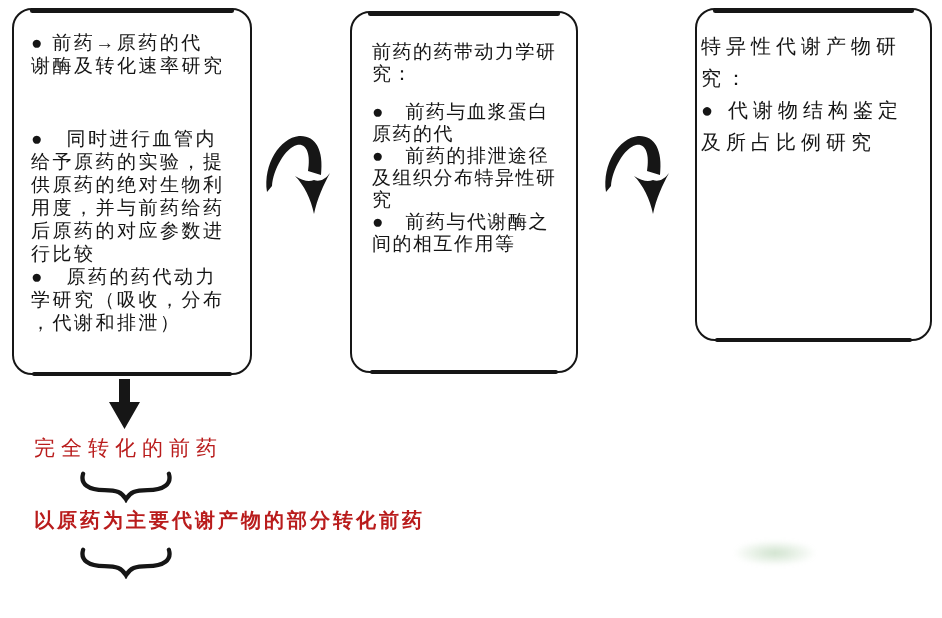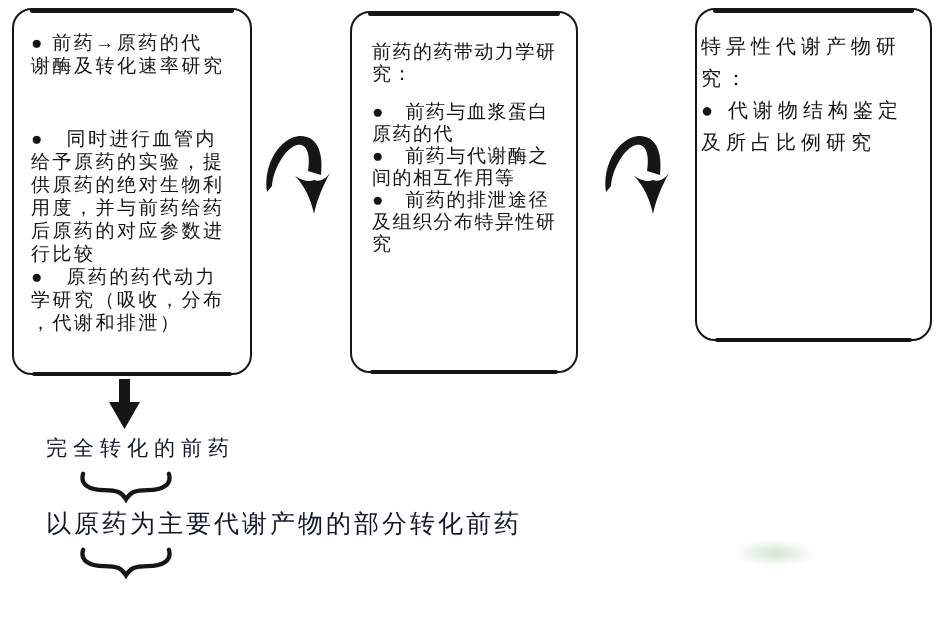--- a/index.html
+++ b/index.html
@@ -61,26 +61,26 @@
   #box3 .b2 { margin-top: 10px; }
 
   .curved-arrow { position: absolute; width: 68px; height: 85px; }
   #curved-arrow-1 { left: 263px; top: 130px; }
   #curved-arrow-2 { left: 602px; top: 130px; }
 
   #down-arrow { position: absolute; left: 108px; top: 379px; width: 33px; height: 50px; }
 
   .outcome-line {
     position: absolute;
-    left: 46px;
+    left: 34px;
     white-space: nowrap;
-    color: #0f172a;
+    color: #b91c1c;
   }
   #outcome-1 { top: 434px; font-size: 21px; letter-spacing: 6px; }
-  #outcome-2 { top: 507px; font-size: 25px; letter-spacing: 3px; }
+  #outcome-2 { top: 507px; font-size: 20px; letter-spacing: 3px; font-weight: bold; }
   #outcome-3 { top: 586px; font-size: 20px; letter-spacing: 1.5px; }
 
   .brace { position: absolute; left: 78px; width: 96px; height: 34px; }
   #brace-1 { top: 469px; }
   #brace-2 { top: 545px; }
 
   #watermark {
     position: absolute;
     left: 733px; top: 540px; width: 84px; height: 26px;
     background: radial-gradient(ellipse at center, rgba(150,192,145,0.45) 0%, rgba(150,192,145,0.0) 70%);
@@ -110,25 +110,25 @@
   <svg class="curved-arrow" id="curved-arrow-1" viewBox="0 0 68 85" aria-hidden="true">
     <path fill="#161616" d="M4,62 C0,34 17,8 36,6 C52,5 61,19 58,45 L45,41 C48,23 43,13 34,15 C22,18 10,40 9,56 Z"></path>
     <path fill="#161616" d="M51,84 C48,69 41,55 32,46 C40,51 46,52 51,50 C56,52 62,50 67,43 C61,54 54,69 51,84 Z"></path>
   </svg>
 
   <div class="box" id="box2">
     <p class="box-title">前药的药带动力学研
 究：</p>
     <p>●　前药与血浆蛋白
 原药的代</p>
-    <p>●　前药与代谢酶之
-间的相互作用等</p>
     <p>●　前药的排泄途径
 及组织分布特异性研
 究</p>
+    <p>●　前药与代谢酶之
+间的相互作用等</p>
   </div>
 
   <svg class="curved-arrow" id="curved-arrow-2" viewBox="0 0 68 85" aria-hidden="true">
     <path fill="#161616" d="M4,62 C0,34 17,8 36,6 C52,5 61,19 58,45 L45,41 C48,23 43,13 34,15 C22,18 10,40 9,56 Z"></path>
     <path fill="#161616" d="M51,84 C48,69 41,55 32,46 C40,51 46,52 51,50 C56,52 62,50 67,43 C61,54 54,69 51,84 Z"></path>
   </svg>
 
   <div class="box" id="box3">
     <p class="box-title">特异性代谢产物研
 究：</p>

